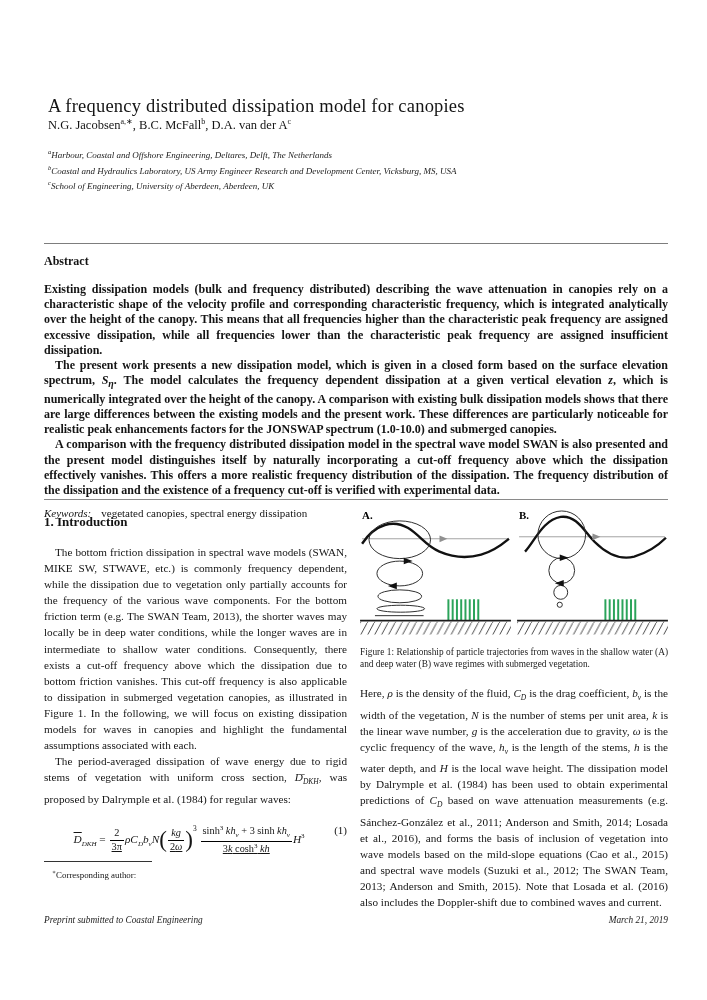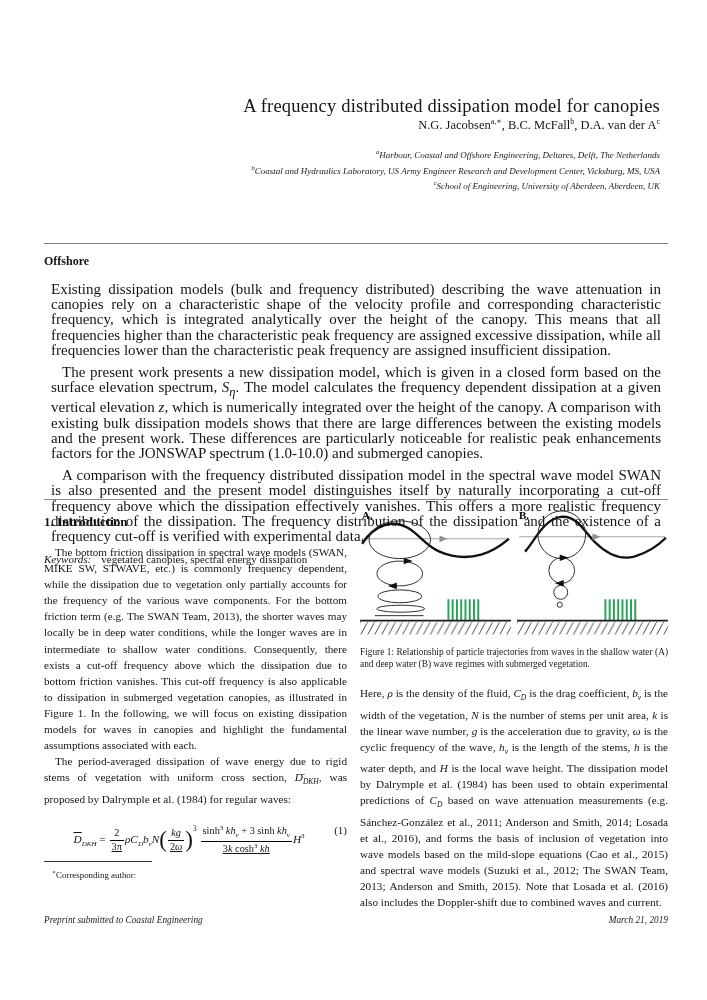--- a/index.html
+++ b/index.html
@@ -3,33 +3,33 @@
 <meta charset="utf-8">
 <style>
   html,body { margin:0; padding:0; }
   body {
     width:707px; height:1000px; background:#ffffff; position:relative;
     font-family:"Liberation Serif","DejaVu Serif",serif; color:#141414;
     overflow:hidden;
   }
   .abs { position:absolute; }
   
-  .header { left:36px; top:96px; width:624px; text-align:right; }
+  .header { left:48px; top:96px; width:624px; text-align:left;font-family:Liberation Serif, serif; }
   .title { font-size:18.5px; letter-spacing:.2px; }
   .authors { font-size:12.5px; }
   .authors sup { font-size:8px; }
   .affils { margin-top:13px; font-size:9px; font-style:italic; line-height:11.6px; color:#1b1b1b; }
   .affils sup { font-size:6.5px; }
   
   .rule-top { left:44px; top:243px; width:624px; border-top:1.4px solid #7d7d7d; }
   .rule-mid { left:44px; top:499px; width:624px; border-top:1.7px solid #8a8a8a; }
   
   .abstract { left:44px; top:254px; width:624px; }
   .abstract h2 { font-size:12px; margin:0 0 13px 0; font-weight:bold; }
-  .abstract p { margin:7px; font-size:15px; line-height:15.2px; text-align:justify; }
+  .abstract p { margin:0; font-size:12px; line-height:15.2px; text-align:justify;font-weight:bold; }
   .abstract p.ind { text-indent:11px; }
   .keywords { margin-top:9px; font-size:11px; }
   .keywords .kw-label { font-style:italic; margin-right:10px; }
   
   .col-left  { left:44px;  top:514px; width:303px; }
   .col-right { left:360px; top:507px; width:308px; }
   .col-left h3 { font-size:13px; margin:0 0 14px 0; font-weight:bold; }
   .body-p { margin:0; font-size:11.2px; line-height:16.1px; text-align:justify; }
   .body-p.ind { text-indent:11px; }
   .body-p sub, .body-p sup { font-size:7.5px; }
@@ -69,21 +69,21 @@
   <div class="affils">
     <div><sup>a</sup>Harbour, Coastal and Offshore Engineering, Deltares, Delft, The Netherlands</div>
     <div><sup>b</sup>Coastal and Hydraulics Laboratory, US Army Engineer Research and Development Center, Vicksburg, MS, USA</div>
     <div><sup>c</sup>School of Engineering, University of Aberdeen, Aberdeen, UK</div>
   </div>
 </div>
 
 <div class="abs rule-top"></div>
 
 <div class="abs abstract">
-  <h2>Offshore</h2>
+  <h2>Abstract</h2>
   <p class="body">Existing dissipation models (bulk and frequency distributed) describing the wave attenuation in canopies rely on a characteristic shape of the velocity profile and corresponding characteristic frequency, which is integrated analytically over the height of the canopy. This means that all frequencies higher than the characteristic peak frequency are assigned excessive dissipation, while all frequencies lower than the characteristic peak frequency are assigned insufficient dissipation.</p>
   <p class="ind">The present work presents a new dissipation model, which is given in a closed form based on the surface elevation spectrum, <i>S</i><sub><i>η</i></sub>. The model calculates the frequency dependent dissipation at a given vertical elevation <i>z</i>, which is numerically integrated over the height of the canopy. A comparison with existing bulk dissipation models shows that there are large differences between the existing models and the present work. These differences are particularly noticeable for realistic peak enhancements factors for the JONSWAP spectrum (1.0-10.0) and submerged canopies.</p>
   <p class="ind">A comparison with the frequency distributed dissipation model in the spectral wave model SWAN is also presented and the present model distinguishes itself by naturally incorporating a cut-off frequency above which the dissipation effectively vanishes. This offers a more realistic frequency distribution of the dissipation. The frequency distribution of the dissipation and the existence of a frequency cut-off is verified with experimental data.</p>
   <div class="keywords">
     <span class="kw-label">Keywords:</span><span>vegetated canopies, spectral energy dissipation</span>
   </div>
 </div>
 
 <div class="abs rule-mid"></div>
 

